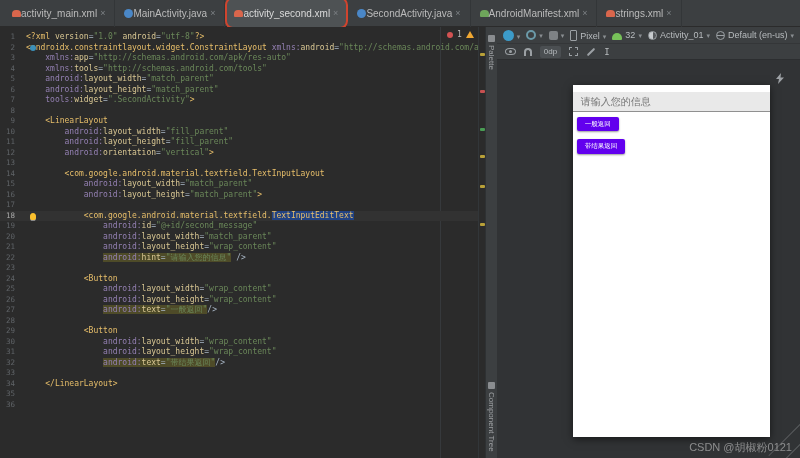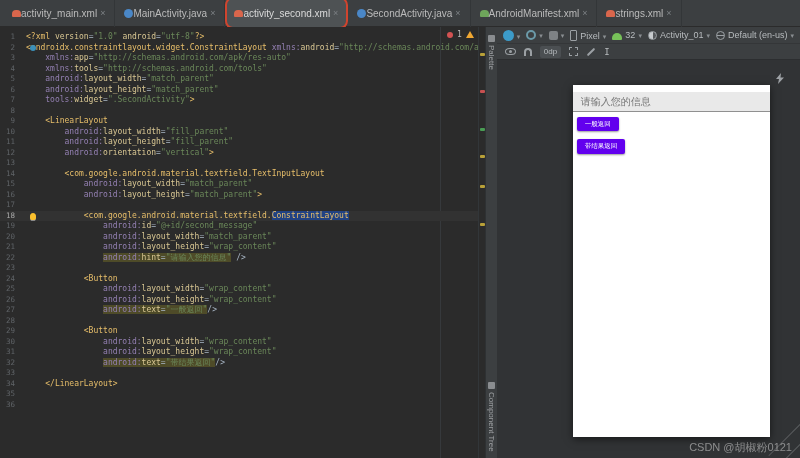--- a/index.html
+++ b/index.html
@@ -140,21 +140,21 @@
         <div class="line"><span class="ln">8</span><span class="codeseg"></span></div>
         <div class="line"><span class="ln">9</span><span class="codeseg"><span class="tk w">    </span><span class="tk t">&lt;LinearLayout</span></span></div>
         <div class="line"><span class="ln">10</span><span class="codeseg"><span class="tk w">        </span><span class="tk p">android:</span><span class="tk a">layout_width</span><span class="tk q">=</span><span class="tk v">"fill_parent"</span></span></div>
         <div class="line"><span class="ln">11</span><span class="codeseg"><span class="tk w">        </span><span class="tk p">android:</span><span class="tk a">layout_height</span><span class="tk q">=</span><span class="tk v">"fill_parent"</span></span></div>
         <div class="line"><span class="ln">12</span><span class="codeseg"><span class="tk w">        </span><span class="tk p">android:</span><span class="tk a">orientation</span><span class="tk q">=</span><span class="tk v">"vertical"</span><span class="tk t">&gt;</span></span></div>
         <div class="line"><span class="ln">13</span><span class="codeseg"></span></div>
         <div class="line"><span class="ln">14</span><span class="codeseg"><span class="tk w">        </span><span class="tk t">&lt;com.google.android.material.textfield.TextInputLayout</span></span></div>
         <div class="line"><span class="ln">15</span><span class="codeseg"><span class="tk w">            </span><span class="tk p">android:</span><span class="tk a">layout_width</span><span class="tk q">=</span><span class="tk v">"match_parent"</span></span></div>
         <div class="line"><span class="ln">16</span><span class="codeseg"><span class="tk w">            </span><span class="tk p">android:</span><span class="tk a">layout_height</span><span class="tk q">=</span><span class="tk v">"match_parent"</span><span class="tk t">&gt;</span></span></div>
         <div class="line"><span class="ln">17</span><span class="codeseg"></span></div>
-        <div class="line current"><span class="ln">18</span><span class="bulb"></span><span class="codeseg"><span class="tk w">            </span><span class="tk t">&lt;com.google.android.material.textfield.</span><span class="tk t sel">ConstraintLayout</span></span></div>
+        <div class="line current"><span class="ln">18</span><span class="bulb"></span><span class="codeseg"><span class="tk w">            </span><span class="tk t">&lt;com.google.android.material.textfield.</span><span class="tk t sel">TextInputEditText</span></span></div>
         <div class="line"><span class="ln">19</span><span class="codeseg"><span class="tk w">                </span><span class="tk p">android:</span><span class="tk a">id</span><span class="tk q">=</span><span class="tk v">"@+id/second_message"</span></span></div>
         <div class="line"><span class="ln">20</span><span class="codeseg"><span class="tk w">                </span><span class="tk p">android:</span><span class="tk a">layout_width</span><span class="tk q">=</span><span class="tk v">"match_parent"</span></span></div>
         <div class="line"><span class="ln">21</span><span class="codeseg"><span class="tk w">                </span><span class="tk p">android:</span><span class="tk a">layout_height</span><span class="tk q">=</span><span class="tk v">"wrap_content"</span></span></div>
         <div class="line"><span class="ln">22</span><span class="codeseg"><span class="tk w">                </span><span class="tk p hl">android:</span><span class="tk a hl">hint</span><span class="tk q hl">=</span><span class="tk v hl">"请输入您的信息"</span><span class="tk w"> /&gt;</span></span></div>
         <div class="line"><span class="ln">23</span><span class="codeseg"></span></div>
         <div class="line"><span class="ln">24</span><span class="codeseg"><span class="tk w">            </span><span class="tk t">&lt;Button</span></span></div>
         <div class="line"><span class="ln">25</span><span class="codeseg"><span class="tk w">                </span><span class="tk p">android:</span><span class="tk a">layout_width</span><span class="tk q">=</span><span class="tk v">"wrap_content"</span></span></div>
         <div class="line"><span class="ln">26</span><span class="codeseg"><span class="tk w">                </span><span class="tk p">android:</span><span class="tk a">layout_height</span><span class="tk q">=</span><span class="tk v">"wrap_content"</span></span></div>
         <div class="line"><span class="ln">27</span><span class="codeseg"><span class="tk w">                </span><span class="tk p hl">android:</span><span class="tk a hl">text</span><span class="tk q hl">=</span><span class="tk v hl">"一般返回"</span><span class="tk w">/&gt;</span></span></div>
         <div class="line"><span class="ln">28</span><span class="codeseg"></span></div>

